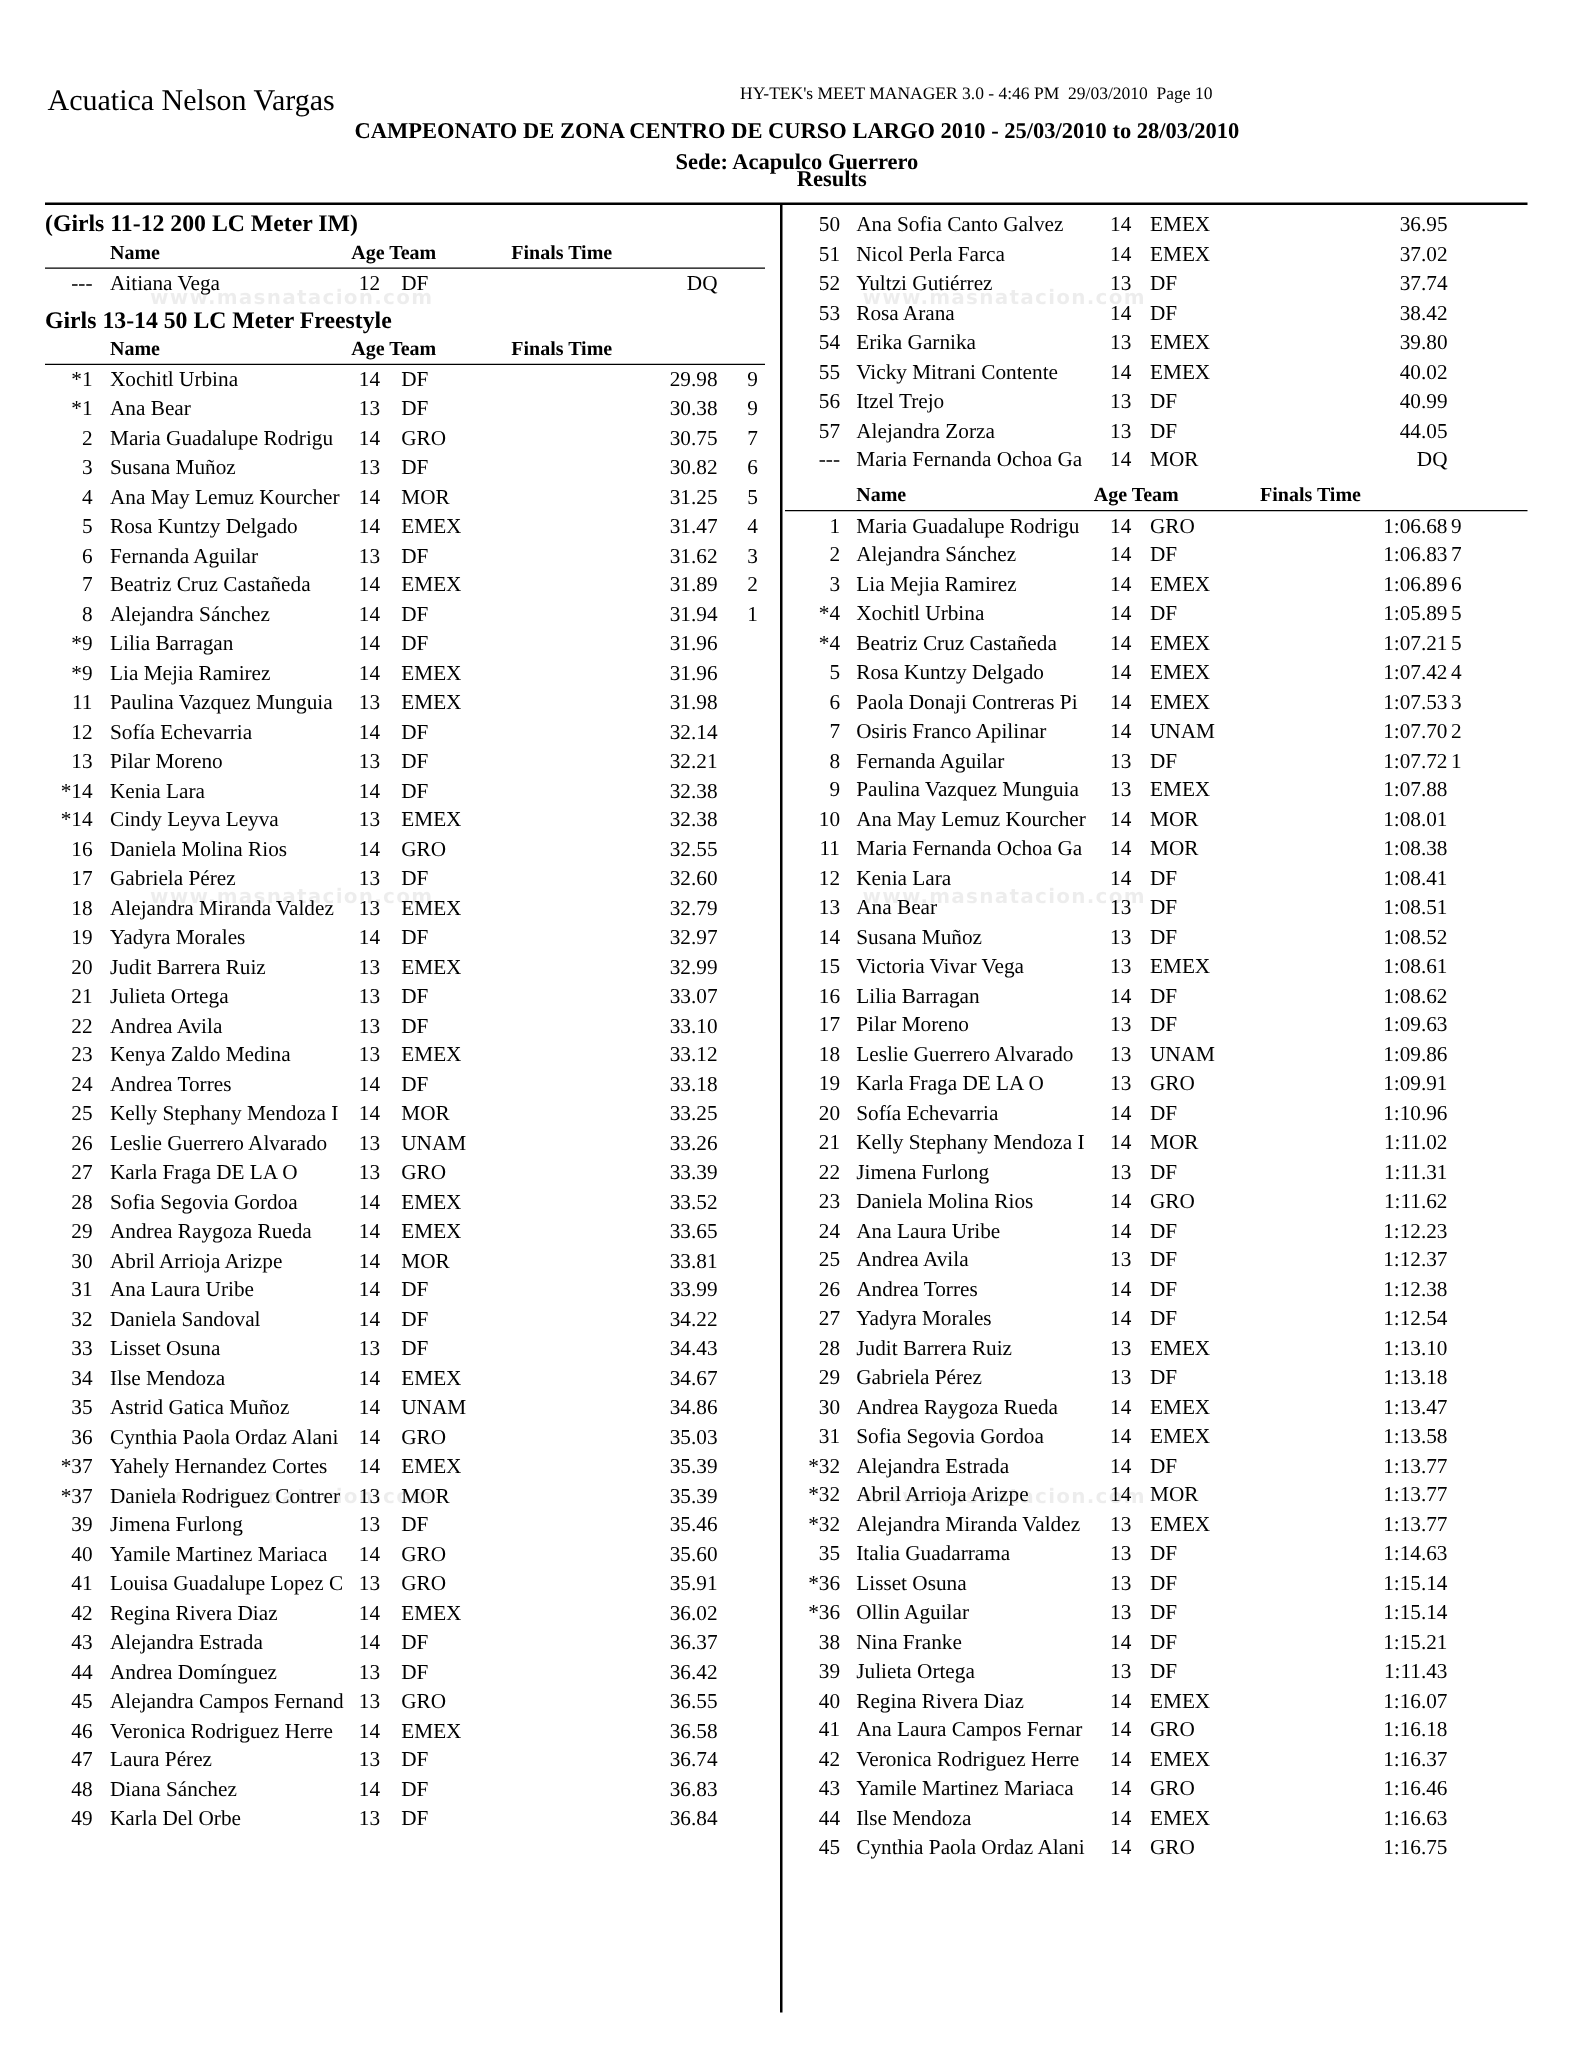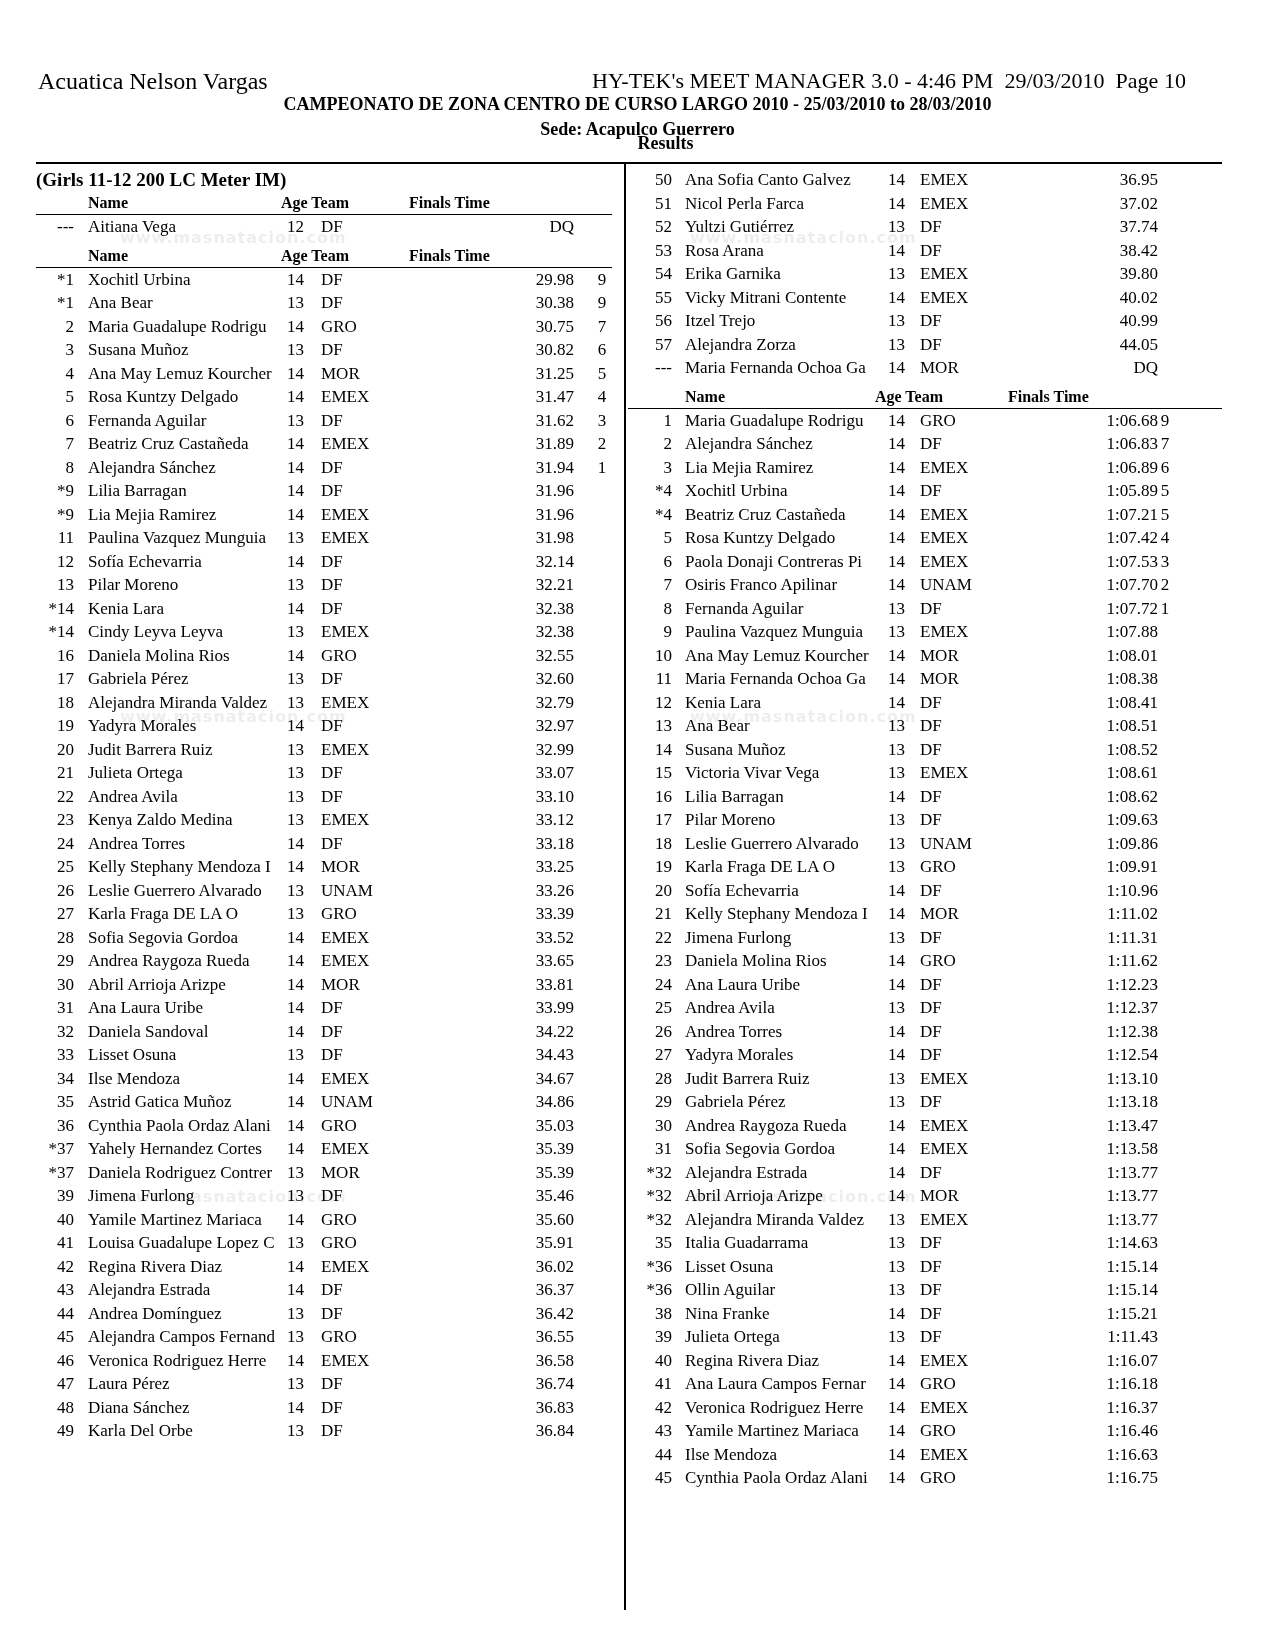--- a/index.html
+++ b/index.html
@@ -2,21 +2,21 @@
 <html><head>
 <meta charset="utf-8">
 <style>
   html, body { margin: 0; padding: 0; background: #ffffff; }
   body {
     width: 1275px; height: 1650px; position: relative; overflow: hidden;
     font-family: "Liberation Serif", "DejaVu Serif", serif;
     color: #000;
   }
   .hdr-left { position: absolute; left: 38px; top: 68px; font-size: 24px; }
-  .hdr-right { position: absolute; left: 592px; top: 68px; font-size: 22px; white-space: pre; }
+  .hdr-right { position: absolute; left: 592px; top: 68px; font-size: 14px; white-space: pre; }
   .title { position: absolute; left: 0; width: 1275px; text-align: center; font-weight: bold; font-size: 18px; }
   .t1 { top: 94px; }
   .t2 { top: 119px; }
   .t3 { top: 133px; padding-left: 28px; }
   .top-rule { position: absolute; left: 36px; top: 162px; width: 1186px; height: 2px; background: #000; }
   .col-divider { position: absolute; left: 624px; top: 163px; width: 2px; height: 1447px; background: #000; }
 
   .col { position: absolute; }
   .col.left { left: 36px; top: 168px; width: 576px; }
   .col.right { left: 628px; top: 168px; width: 594px; }
@@ -79,20 +79,21 @@
     </div>
     <div class="row">
       <span class="c-place">---</span>
       <span class="c-name">Aitiana Vega</span>
       <span class="c-age">12</span>
       <span class="c-team">DF</span>
       <span class="c-time">DQ</span>
       <span class="c-pts"></span>
     </div>
     <div class="gap"></div>
+    <div class="event-title">Girls 13-14 50 LC Meter Freestyle</div>
     <div class="col-head">
       <span class="h-name">Name</span>
       <span class="h-age">Age Team</span>
       <span class="h-final">Finals Time</span>
     </div>
     <div class="row">
       <span class="c-place">*1</span>
       <span class="c-name">Xochitl Urbina</span>
       <span class="c-age">14</span>
       <span class="c-team">DF</span>

